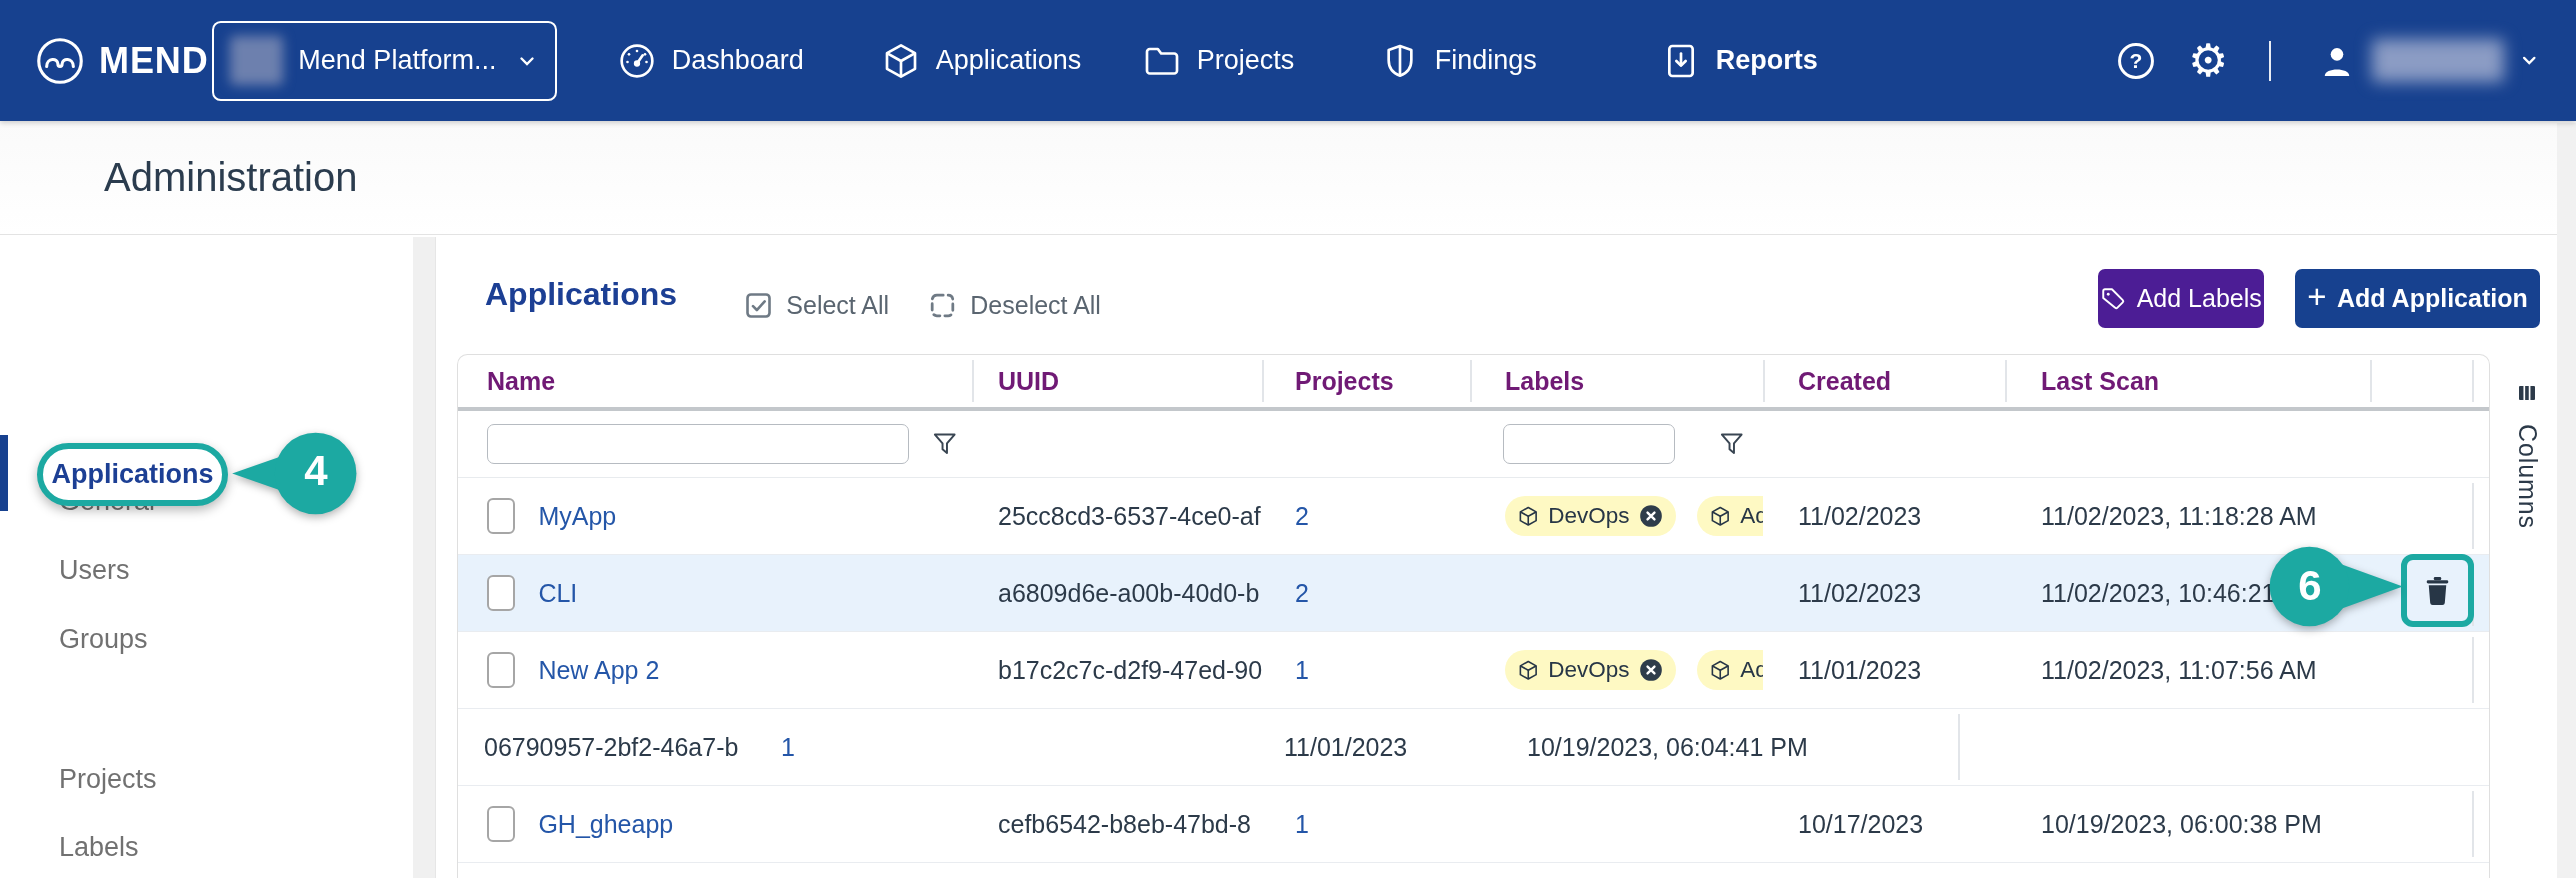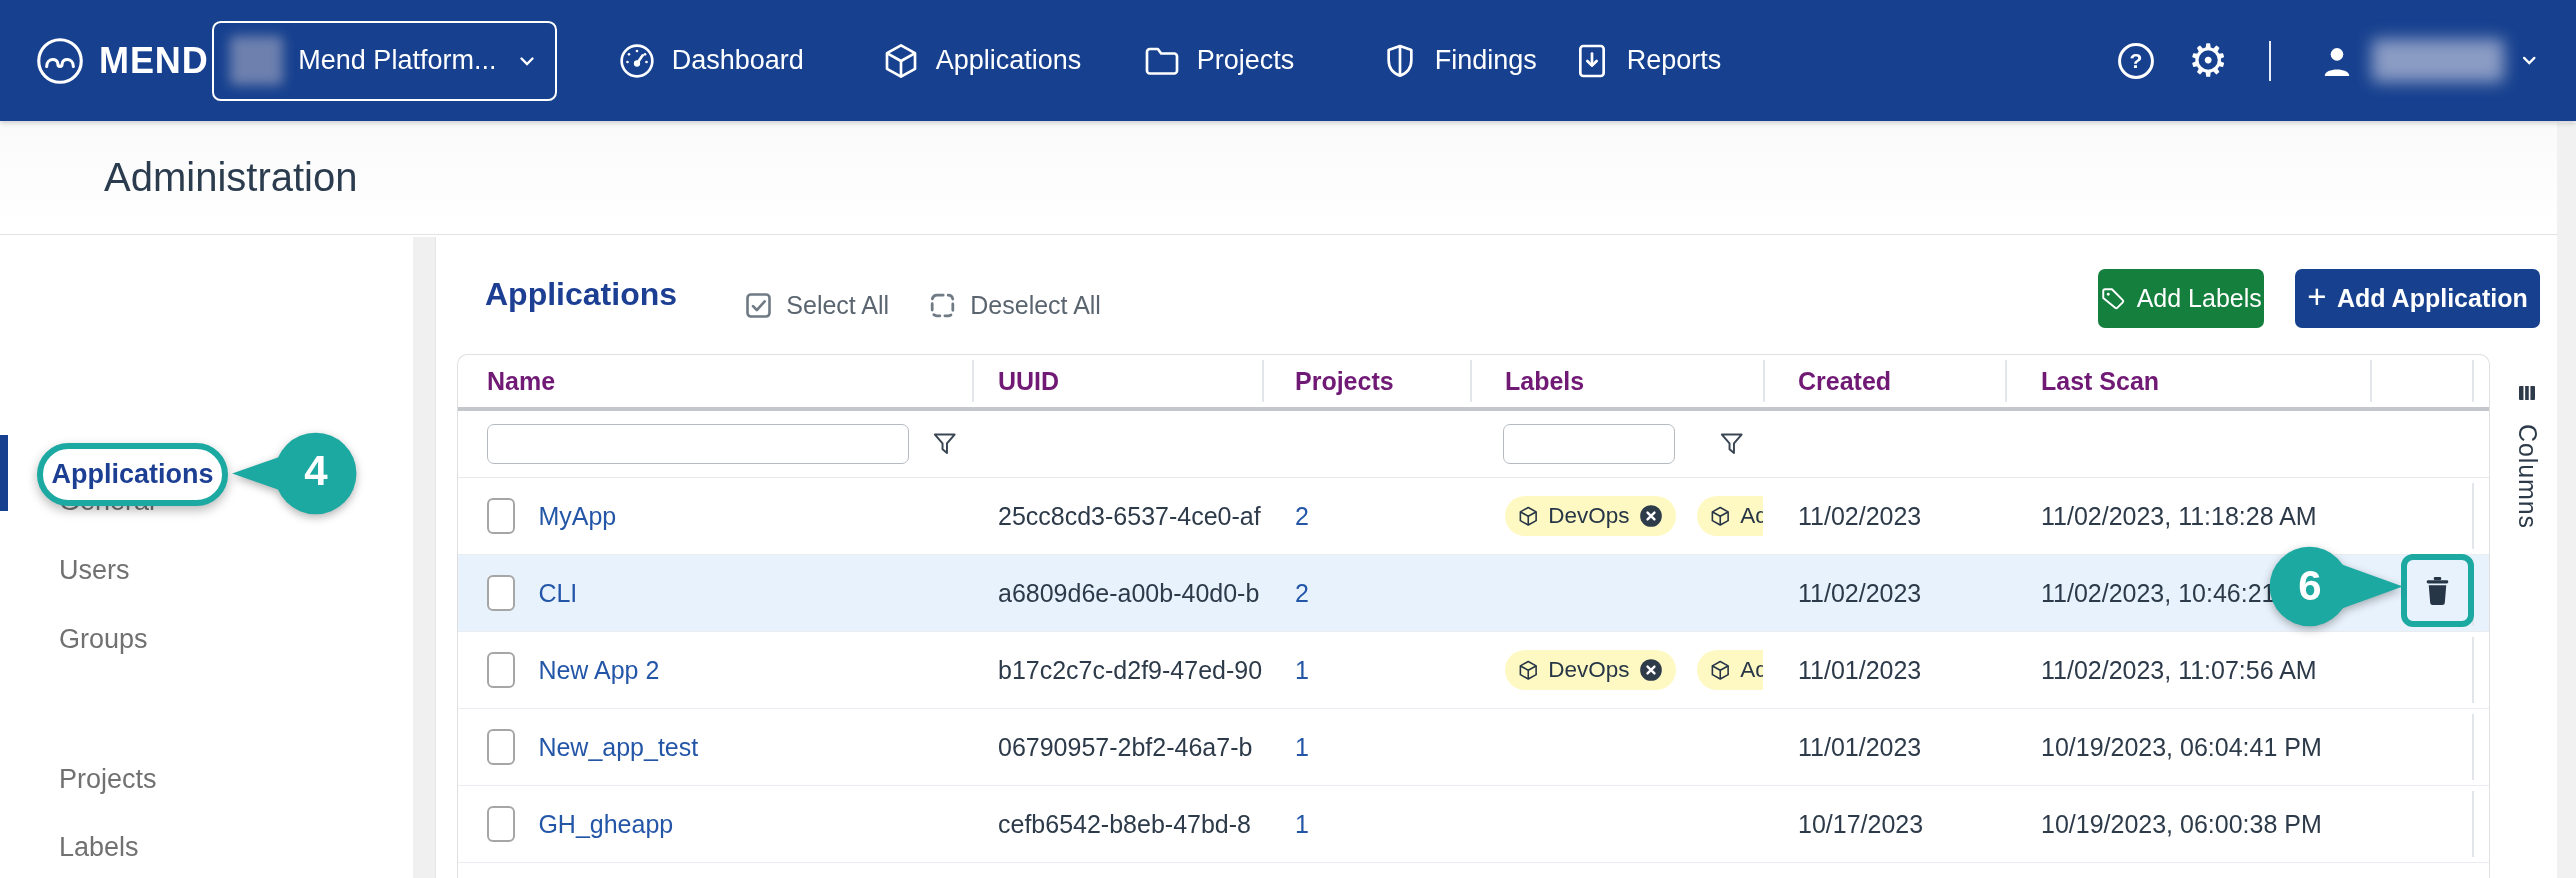--- a/index.html
+++ b/index.html
@@ -29,21 +29,21 @@
   .side-track{position:absolute;right:0;top:0;width:22.5px;height:100%;background:#f0f0f0;}
   .sideitem{position:absolute;left:59px;font-size:27px;color:#717171;cursor:pointer;white-space:nowrap;}
   .activebar{position:absolute;left:0;top:198px;width:7.8px;height:76px;background:#17418f;}
   .activepill{position:absolute;left:37px;top:206px;width:191px;height:63px;background:#fff;border:6px solid #1CA9A2;border-radius:35px;box-sizing:border-box;display:flex;align-items:center;justify-content:center;box-shadow:0 4.3px 10.4px rgba(0,0,0,.28);cursor:pointer;}
   .activepill span{font-size:27px;font-weight:bold;color:#1c3f94;}
 
   
   .h2title{position:absolute;left:485px;top:276px;font-size:32px;font-weight:bold;color:#1c3f94;}
   .selbtn{position:absolute;top:286px;height:38px;display:flex;align-items:center;gap:11.3px;font-size:25px;color:#5a6570;cursor:pointer;}
   .btn{position:absolute;top:269px;height:59px;border-radius:7px;display:flex;align-items:center;justify-content:center;gap:10.4px;color:#fff;box-sizing:border-box;cursor:pointer;}
-  .btn-disabled{background:#15803d;}
+  .btn-disabled{background:#4c1d95;}
   .btn-primary{background:#17418f;font-weight:bold;}
   .btn .plus{font-size:33px;font-weight:normal;margin-top:-3.5px;}
   .btn-label{font-size:25px;}
 
   
   .tablecard{position:absolute;left:457px;top:354px;width:2033px;height:525px;background:#fff;border:1.7px solid #dfdfdf;border-bottom:none;border-radius:10.4px 10.4px 0 0;box-sizing:border-box;overflow:hidden;}
   .trow{display:flex;width:100%;}
   .c1{width:514px;} .c2{width:290px;} .c3{width:208px;} .c4{width:293px;} .c5{width:242px;} .c6{width:365px;} .c7{width:118px;}
   .cell{box-sizing:border-box;display:flex;align-items:center;position:relative;overflow:hidden;white-space:nowrap;}
   .headrow{height:52px;border-bottom:4.3px solid #c3c7cb;}
@@ -139,21 +139,21 @@
   <div class="slot navitem" style="left:1380px;">
     <span>
       <svg width="40" height="40" viewBox="0 0 24 24" fill="none" stroke="#fff" stroke-width="1.6" stroke-linejoin="round">
         <path d="M12 3 L18.8 5.4 V11.5 C18.8 16.2 16 19.3 12 20.8 C8 19.3 5.2 16.2 5.2 11.5 V5.4 Z"></path>
           <line x1="12" y1="3" x2="12" y2="20.8"></line>
       </svg>
     </span>
     <span>Findings</span>
   </div>
 
-  <div class="slot navitem" style="left:1572px;">
+  <div class="slot navitem" style="left:1661px;font-weight:bold;">
     <span>
       <svg width="40" height="40" viewBox="0 0 24 24" fill="none" stroke="#fff" stroke-width="1.6" stroke-linecap="round" stroke-linejoin="round">
         <rect x="5" y="3" width="14" height="18" rx="1.8"></rect>
           <line x1="12" y1="7.5" x2="12" y2="14.5"></line>
           <polyline points="9.2,12 12,14.8 14.8,12"></polyline>
       </svg>
     </span>
     <span>Reports</span>
   </div>
 
@@ -364,24 +364,20 @@
           <span>Adm</span>
         </span>
       </span>
     </div>
     <div class="cell c5 cell-pad5">11/01/2023</div>
     <div class="cell c6 cell-pad6">11/02/2023, 11:07:56 AM</div>
     <div class="cell c7"></div>
   </div>
 
   <div class="trow datarow">
-    <div class="cell c1 cell-pad1">
-      <span class="cb"></span>
-      <a class="linkblue namelink">New_app_test</a>
-    </div>
     <div class="cell c2 cell-pad2">06790957-2bf2-46a7-b</div>
     <div class="cell c3 cell-pad3">
         <a class="linkblue">1</a>
       </div>
     <div class="cell c4 cell-pad4"></div>
     <div class="cell c5 cell-pad5">11/01/2023</div>
     <div class="cell c6 cell-pad6">10/19/2023, 06:04:41 PM</div>
     <div class="cell c7"></div>
   </div>
 

